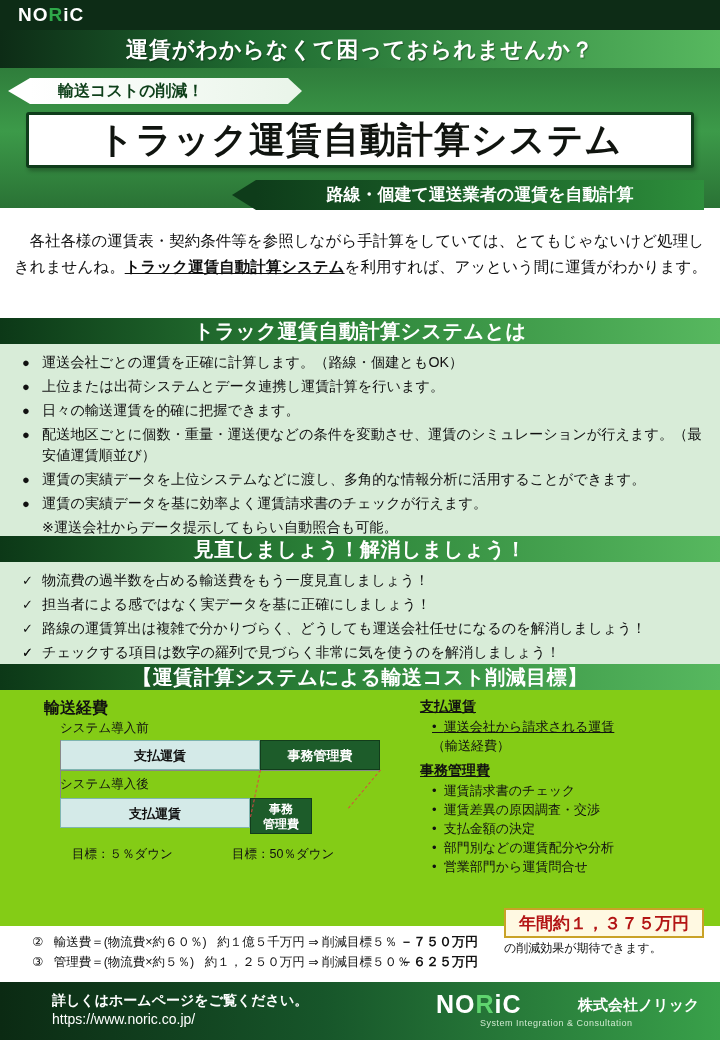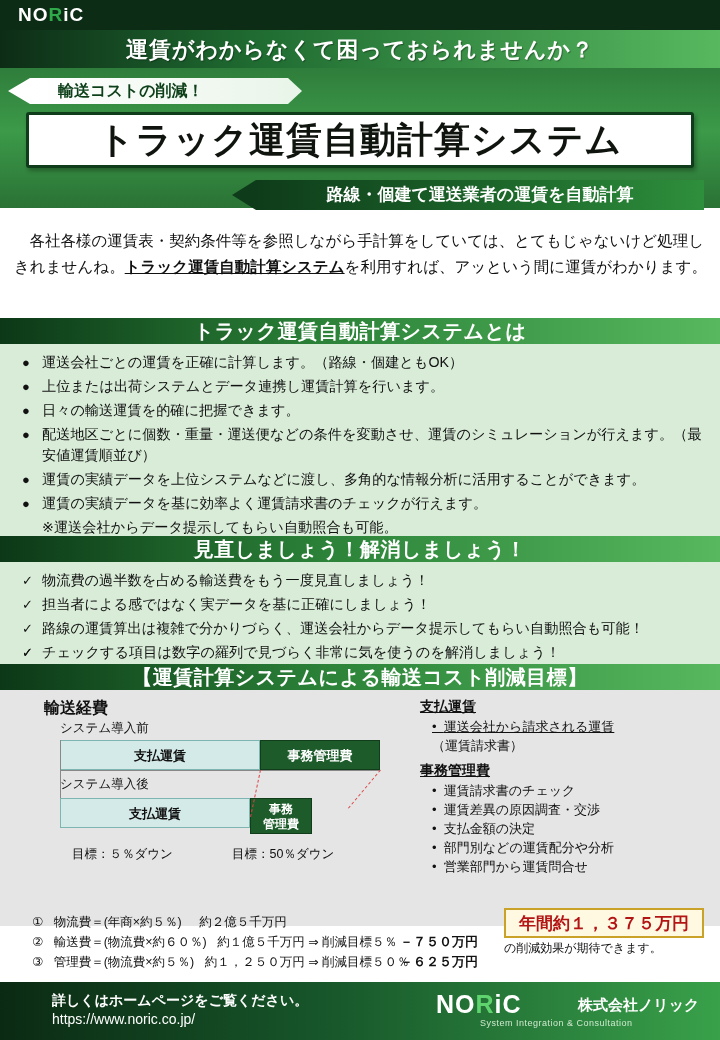--- a/index.html
+++ b/index.html
@@ -116,21 +116,21 @@
     padding-left:20px;margin-bottom:3px;color:#111;
   }
   .bl-item .mark{
     position:absolute;left:0;top:0;font-size:13px;color:#111;
   }
   .bl-note{font-size:14.2px;line-height:20px;padding-left:20px;color:#111;}
 
   
   .diagram{
     position:absolute;top:690px;left:0;width:720px;height:236px;
-    background:#e5e5e5;
+    background:#84cc16;
   }
   .dg-title{
     position:absolute;font-weight:bold;font-size:16px;color:#111;
   }
   .dg-sub{
     position:absolute;font-size:12.5px;color:#111;
   }
   .bar{
     position:absolute;height:30px;box-sizing:border-box;
     font-size:13px;font-weight:bold;text-align:center;
@@ -219,21 +219,21 @@
     <div class="bl-item"><span class="mark">●</span><span>配送地区ごとに個数・重量・運送便などの条件を変動させ、運賃のシミュレーションが行えます。（最安値運賃順並び）</span></div>
     <div class="bl-item"><span class="mark">●</span><span>運賃の実績データを上位システムなどに渡し、多角的な情報分析に活用することができます。</span></div>
     <div class="bl-item"><span class="mark">●</span><span>運賃の実績データを基に効率よく運賃請求書のチェックが行えます。</span></div>
     <div class="bl-note">※運送会社からデータ提示してもらい自動照合も可能。</div>
   </div>
 
   <div class="sechead" id="sec2">見直しましょう！解消しましょう！</div>
   <div class="block" id="blk2">
     <div class="bl-item"><span class="mark">✓</span><span>物流費の過半数を占める輸送費をもう一度見直しましょう！</span></div>
     <div class="bl-item"><span class="mark">✓</span><span>担当者による感ではなく実データを基に正確にしましょう！</span></div>
-    <div class="bl-item"><span class="mark">✓</span><span>路線の運賃算出は複雑で分かりづらく、運送会社からデータ提示してもらい自動照合も可能！</span></div>
+    <div class="bl-item"><span class="mark">✓</span><span>路線の運賃算出は複雑で分かりづらく、どうしても運送会社任せになるのを解消しましょう！</span></div>
     <div class="bl-item"><span class="mark">✓</span></div>
     <div class="bl-item"><span class="mark">✓</span><span>チェックする項目は数字の羅列で見づらく非常に気を使うのを解消しましょう！</span></div>
   </div>
 
   <div class="sechead" id="sec3">【運賃計算システムによる輸送コスト削減目標】</div>
 
   <div class="diagram">
     <div class="dg-title" style="top:8px;left:44px;">輸送経費</div>
     <div class="dg-sub" style="top:30px;left:60px;">システム導入前</div>
 
@@ -252,37 +252,32 @@
     </div>
 
     <div class="dashline" style="top:80px;left:260px;width:0;height:48px;border-top:none;border-left:1px dashed #d44;transform:rotate(12deg);transform-origin:top;"></div>
     <div class="dashline" style="top:80px;left:380px;width:0;height:50px;border-top:none;border-left:1px dashed #d44;transform:rotate(40deg);transform-origin:top;"></div>
 
     <div class="goal" style="top:156px;left:72px;">目標：５％ダウン</div>
     <div class="goal" style="top:156px;left:232px;">目標：50％ダウン</div>
 
     <div class="rt-h" style="top:8px;left:420px;">支払運賃</div>
     <div class="rt-li" style="top:28px;left:432px;text-decoration:underline;">•&nbsp;&nbsp;<span>運送会社から請求される運賃</span></div>
-    <div class="rt-li" style="top:47px;left:432px;">（運賃請求書）</div>
+    <div class="rt-li" style="top:47px;left:432px;">（輸送経費）</div>
 
     <div class="rt-h" style="top:72px;left:420px;">事務管理費</div>
     <div class="rt-li" style="top:92px;left:432px;">•&nbsp;&nbsp;<span>運賃請求書のチェック</span></div>
     <div class="rt-li" style="top:111px;left:432px;">•&nbsp;&nbsp;<span>運賃差異の原因調査・交渉</span></div>
     <div class="rt-li" style="top:130px;left:432px;">•&nbsp;&nbsp;<span>支払金額の決定</span></div>
     <div class="rt-li" style="top:149px;left:432px;">•&nbsp;&nbsp;<span>部門別などの運賃配分や分析</span></div>
     <div class="rt-li" style="top:168px;left:432px;">•&nbsp;&nbsp;<span>営業部門から運賃問合せ</span></div>
   </div>
 
   <div class="calc">
 
-    <div class="c-line" style="top:14px;left:32px;">
-      <span>①</span>&nbsp;&nbsp;
-      <span>物流費＝(年商×約５％)</span>&nbsp;&nbsp;&nbsp;&nbsp;
-      <span>約２億５千万円</span>
-    </div>
     <div class="c-line" style="top:34px;left:32px;">
       <span>②</span>&nbsp;&nbsp;
       <span>輸送費＝(物流費×約６０％)</span>&nbsp;&nbsp;
       <span>約１億５千万円 ⇒ 削減目標５％</span>
     </div>
     <div class="c-amt" style="top:33px;left:400px;">－７５０万円</div>
     <div class="c-line" style="top:54px;left:32px;">
       <span>③</span>&nbsp;&nbsp;
       <span>管理費＝(物流費×約５％)</span>&nbsp;&nbsp;
       <span>約１，２５０万円 ⇒ 削減目標５０％</span>

